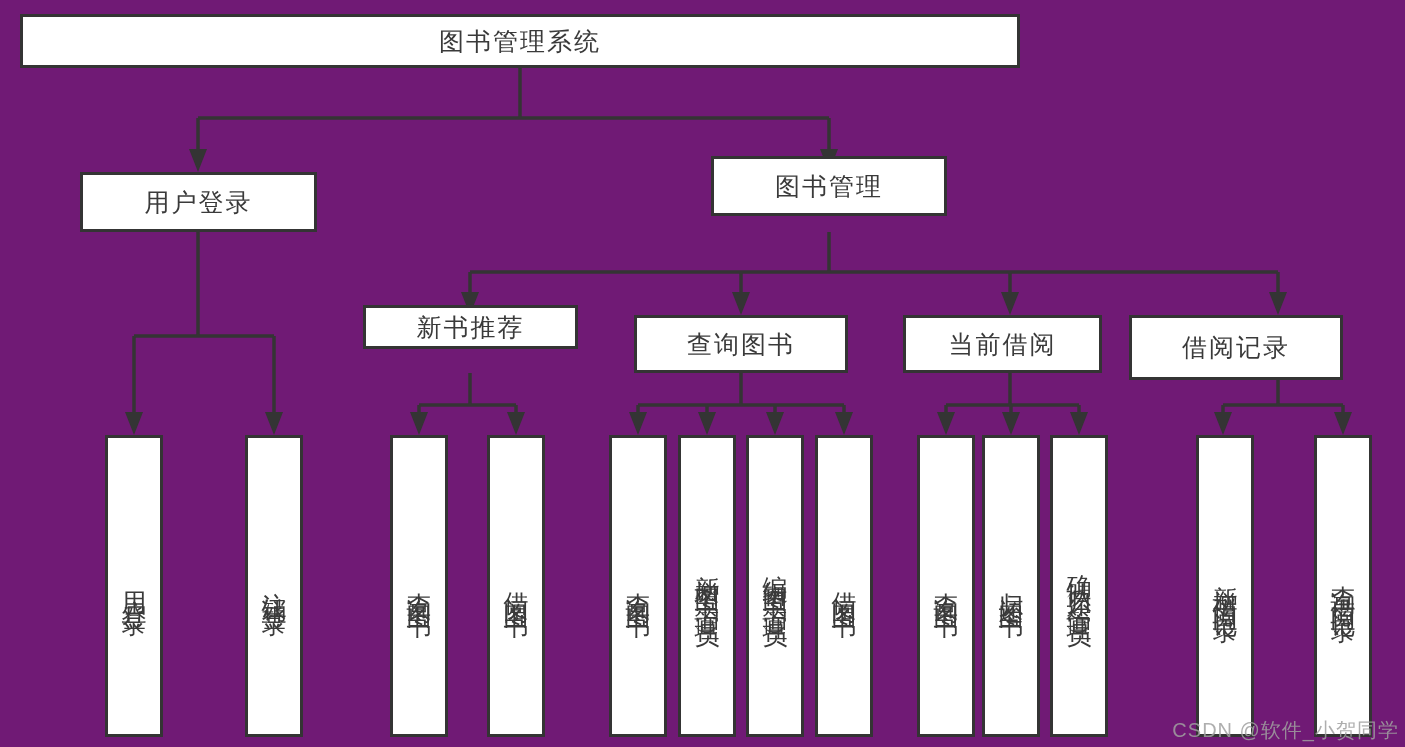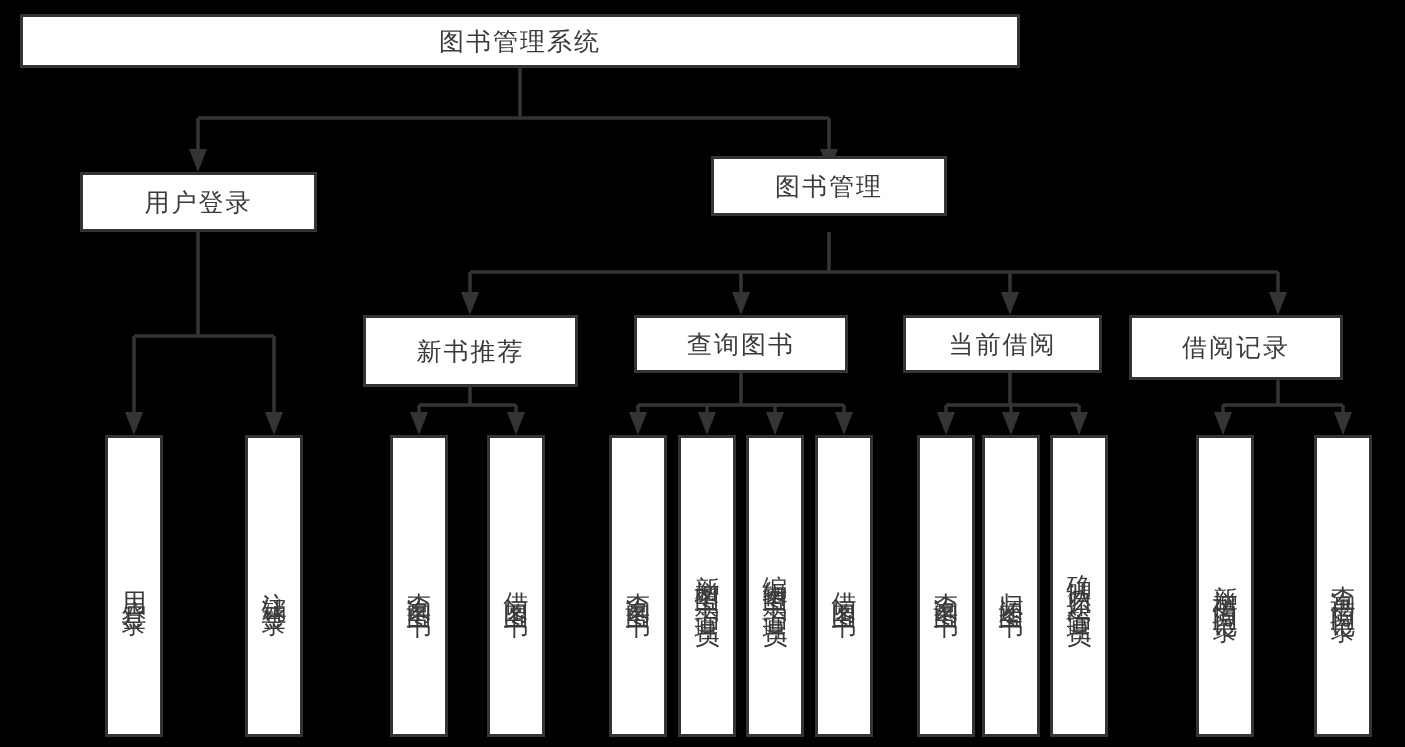--- a/index.html
+++ b/index.html
@@ -1,19 +1,19 @@
 <!DOCTYPE html>
 <html><head>
 <meta charset="utf-8">
 <style>
   html,body{margin:0;padding:0;background:#ffffff;}
   .canvas{
     position:relative;
     width:1405px;height:747px;
-    background:#000000;
+    background:#701a75;
     font-family:"Liberation Sans",sans-serif;
     color:#3a3a3a;
     overflow:hidden;
   }
   .connectors{position:absolute;left:0;top:0;z-index:1;}
   .box{
     position:absolute;
     box-sizing:border-box;
     border:3px solid #343434;
     background:#ffffff;
@@ -79,21 +79,21 @@
       <polygon points="1214,412 1232,412 1223,435"></polygon>
       <polygon points="1334,412 1352,412 1343,435"></polygon>
     </g>
   </svg>
 
   <div class="box" style="left:20px;top:14px;width:1000px;height:54px">图书管理系统</div>
 
   <div class="box" style="left:80px;top:172px;width:237px;height:60px">用户登录</div>
   <div class="box" style="left:711px;top:156px;width:236px;height:60px">图书管理</div>
 
-  <div class="box" style="left:363px;top:315px;width:215px;height:72px">新书推荐</div>
+  <div class="box" style="left:363px;top:305px;width:215px;height:44px">新书推荐</div>
   <div class="box" style="left:634px;top:315px;width:214px;height:58px">查询图书</div>
   <div class="box" style="left:903px;top:315px;width:199px;height:58px">当前借阅</div>
   <div class="box" style="left:1129px;top:315px;width:214px;height:65px">借阅记录</div>
 
   <div class="box leaf" style="left:105px;top:435px;width:58px;height:302px">用户登录</div>
   <div class="box leaf" style="left:245px;top:435px;width:58px;height:302px">注销登录</div>
 
   <div class="box leaf" style="left:390px;top:435px;width:58px;height:302px">查询图书</div>
   <div class="box leaf" style="left:487px;top:435px;width:58px;height:302px">借阅图书</div>
 
@@ -102,14 +102,15 @@
   <div class="box leaf" style="left:746px;top:435px;width:58px;height:302px">编辑图书（管理员）</div>
   <div class="box leaf" style="left:815px;top:435px;width:58px;height:302px">借阅图书</div>
 
   <div class="box leaf" style="left:917px;top:435px;width:58px;height:302px">查询图书</div>
   <div class="box leaf" style="left:982px;top:435px;width:58px;height:302px">归还图书</div>
   <div class="box leaf" style="left:1050px;top:435px;width:58px;height:302px">确认归还（管理员）</div>
 
   <div class="box leaf" style="left:1196px;top:435px;width:58px;height:302px">新增借阅记录</div>
   <div class="box leaf" style="left:1314px;top:435px;width:58px;height:302px">查询借阅记录</div>
 
+  <div class="watermark">CSDN @软件_小贺同学</div>
 
 </div>
 
 </body></html>

